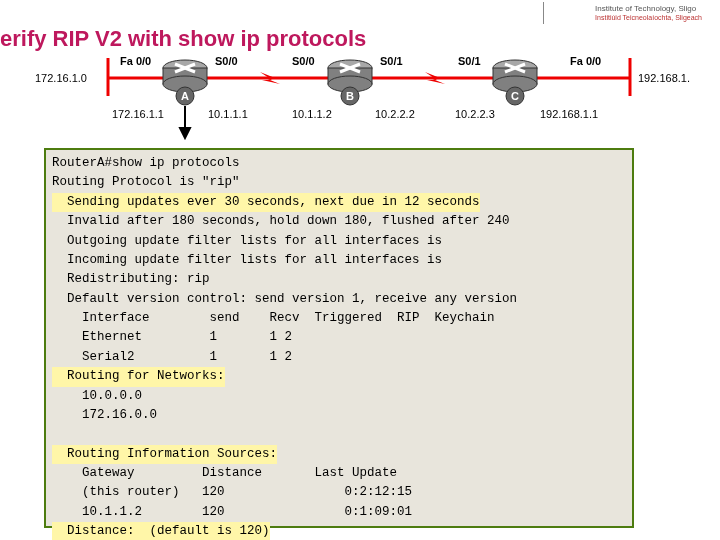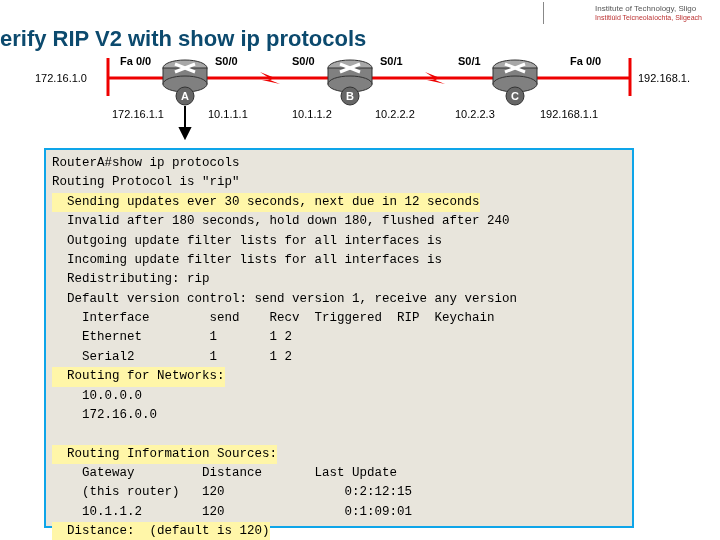--- a/index.html
+++ b/index.html
@@ -29,21 +29,21 @@
     margin-right: 6px;
   }
   .logo-area .text { display:inline-block; vertical-align:middle;margin-left:43px; }
   .logo-sub { color:#b33; font-size:7px; }
   .title {
     position: absolute;
     top: 26px;
     left: 0;
     font-size: 22px;
     font-weight: bold;
-    color: #0c4a6e;
+    color: #be185d;
   }
   .topology {
     position: absolute;
     top: 50px;
     left: 30px;
     width: 660px;
     height: 90px;
   }
   .topology svg { width:100%; height:100%; }
   .router-body { fill:#808080; stroke:#333; stroke-width:1; }
@@ -58,21 +58,21 @@
   .rtr-circ    { fill:#666; stroke:#333; }
   .arrow-down  { stroke:#000; stroke-width:2; fill:#000; }
 
   .cli-box {
     position: absolute;
     top: 148px;
     left: 44px;
     width: 590px;
     height: 380px;
     background: #e8e5dc;
-    border: 2px solid #0ea5e9;
+    border: 2px solid #4d7c0f;
     font-family: "Courier New", monospace;
     font-size: 12.5px;
     color: #000;
     padding: 4px 6px;
     line-height: 1.55;
     white-space: pre;
   }
   .hl {
     background: #fff6a8;
     display: inline-block;

